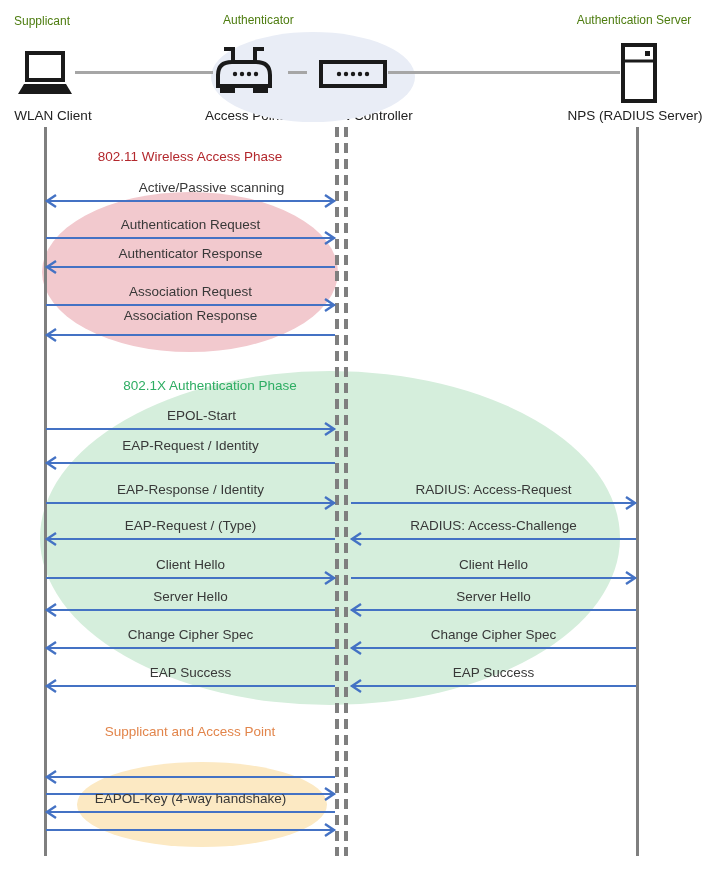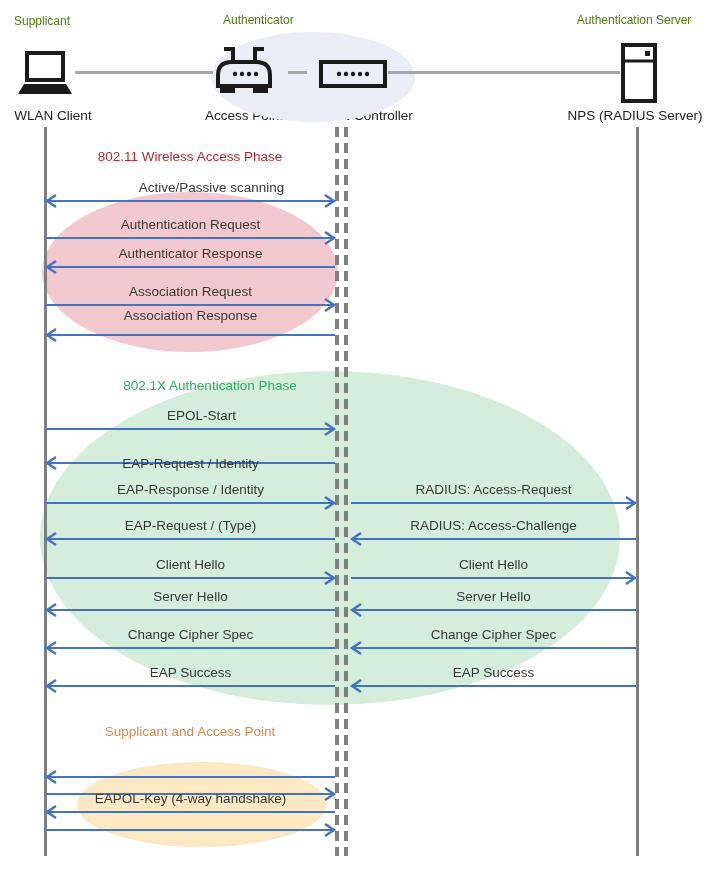--- a/index.html
+++ b/index.html
@@ -115,21 +115,21 @@
       <div class="msg-label" style="left: 45px; width: 291px; top: 308px;">Association Response</div>
       <svg width="291" height="16" class="msg-arrow" style="left: 45px; top: 327px;">
         <line x1="1" y1="8" x2="290" y2="8" stroke="#4472C4" stroke-width="2"></line>
         <polyline points="11,2 2,8 11,14" fill="none" stroke="#4472C4" stroke-width="2.4"></polyline>
       </svg>
       <div class="msg-label" style="left: 56px; width: 291px; top: 408px;">EPOL-Start</div>
       <svg width="291" height="16" class="msg-arrow" style="left: 45px; top: 421px;">
         <line x1="1" y1="8" x2="290" y2="8" stroke="#4472C4" stroke-width="2"></line>
         <polyline points="280,2 289,8 280,14" fill="none" stroke="#4472C4" stroke-width="2.4"></polyline>
       </svg>
-      <div class="msg-label" style="left: 45px; width: 291px; top: 456px;">EAP-Request / Identity</div>
+      <div class="msg-label" style="left: 45px; width: 291px; top: 438px;">EAP-Request / Identity</div>
       <svg width="291" height="16" class="msg-arrow" style="left: 45px; top: 455px;">
         <line x1="1" y1="8" x2="290" y2="8" stroke="#4472C4" stroke-width="2"></line>
         <polyline points="11,2 2,8 11,14" fill="none" stroke="#4472C4" stroke-width="2.4"></polyline>
       </svg>
       <div class="msg-label" style="left: 45px; width: 291px; top: 482px;">EAP-Response / Identity</div>
       <svg width="291" height="16" class="msg-arrow" style="left: 45px; top: 495px;">
         <line x1="1" y1="8" x2="290" y2="8" stroke="#4472C4" stroke-width="2"></line>
         <polyline points="280,2 289,8 280,14" fill="none" stroke="#4472C4" stroke-width="2.4"></polyline>
       </svg>
       <div class="msg-label" style="left: 350px; width: 287px; top: 482px;">RADIUS: Access-Request</div>

